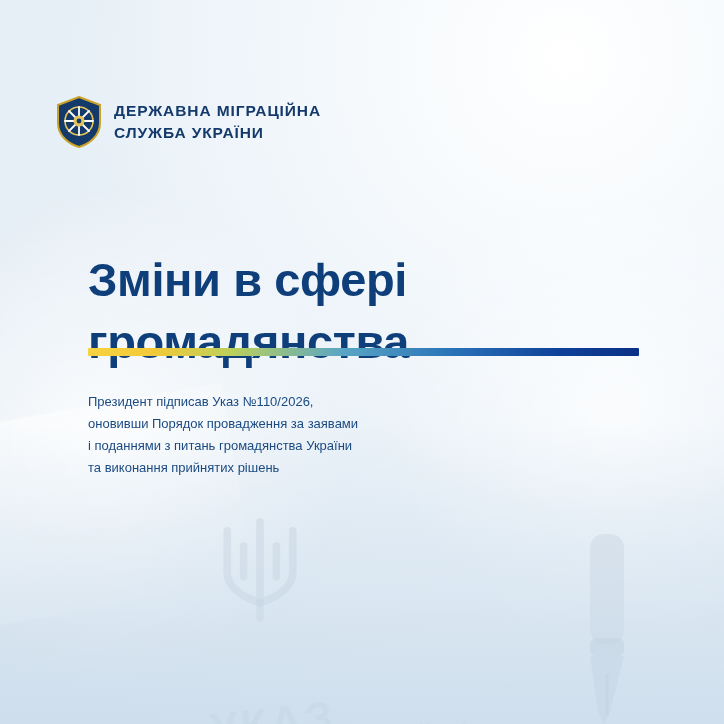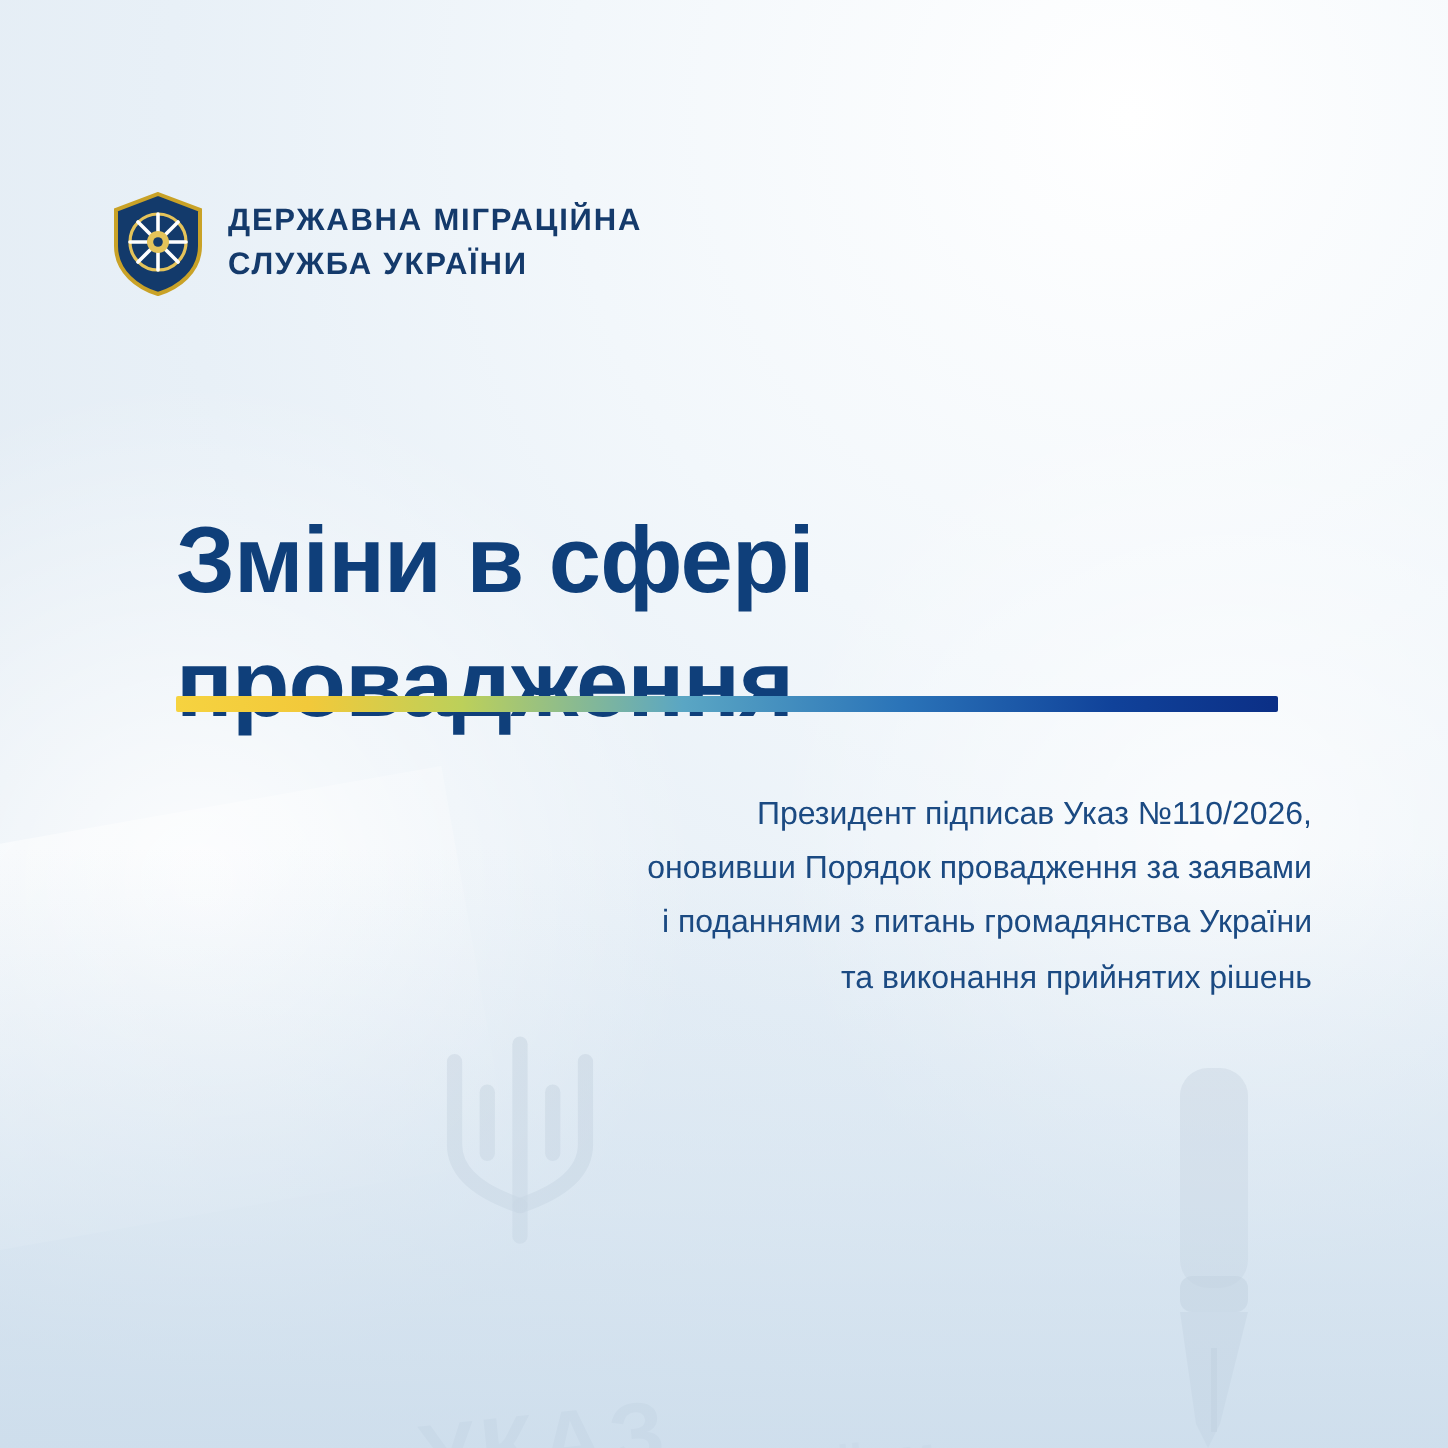--- a/index.html
+++ b/index.html
@@ -164,25 +164,24 @@
     background: linear-gradient(90deg, #f6d340 0%, #f2c93a 12%, #bcd05a 26%, #5aa6c4 46%, #2a73b8 66%, #10429a 85%, #0b2f86 100%);
   }
 
   
   .body-copy {
     position: absolute;
     left: 88px;
     top: 378px;
     width: 568px;
     color: #1b4a82;
-    font-size: 16px;
+    font-size: 13px;
     font-weight: 400;
     line-height: 1.70;
     white-space: pre-line;
-    text-align: right;
   }
 </style>
 </head>
 <body>
 
 <div class="poster">
 
   <div class="wash-a"></div>
   <div class="wash-b"></div>
   <div class="bg-paper-edge"></div>
@@ -230,21 +229,21 @@
         </g>
         <circle cx="23" cy="25" r="5.5" fill="#e4c35a"></circle>
         <circle cx="23" cy="25" r="2.4" fill="#133a6b"></circle>
       </svg>
     </span>
     <div class="brand-text">ДЕРЖАВНА МІГРАЦІЙНА
 СЛУЖБА УКРАЇНИ</div>
   </div>
 
   <h1 class="headline">Зміни в сфері
-провадження</h1>
+громадянства</h1>
 
   <div class="divider"></div>
 
   <p class="body-copy">Президент підписав Указ №110/2026,
 оновивши Порядок провадження за заявами
 і поданнями з питань громадянства України
 та виконання прийнятих рішень</p>
 
 </div>
 

